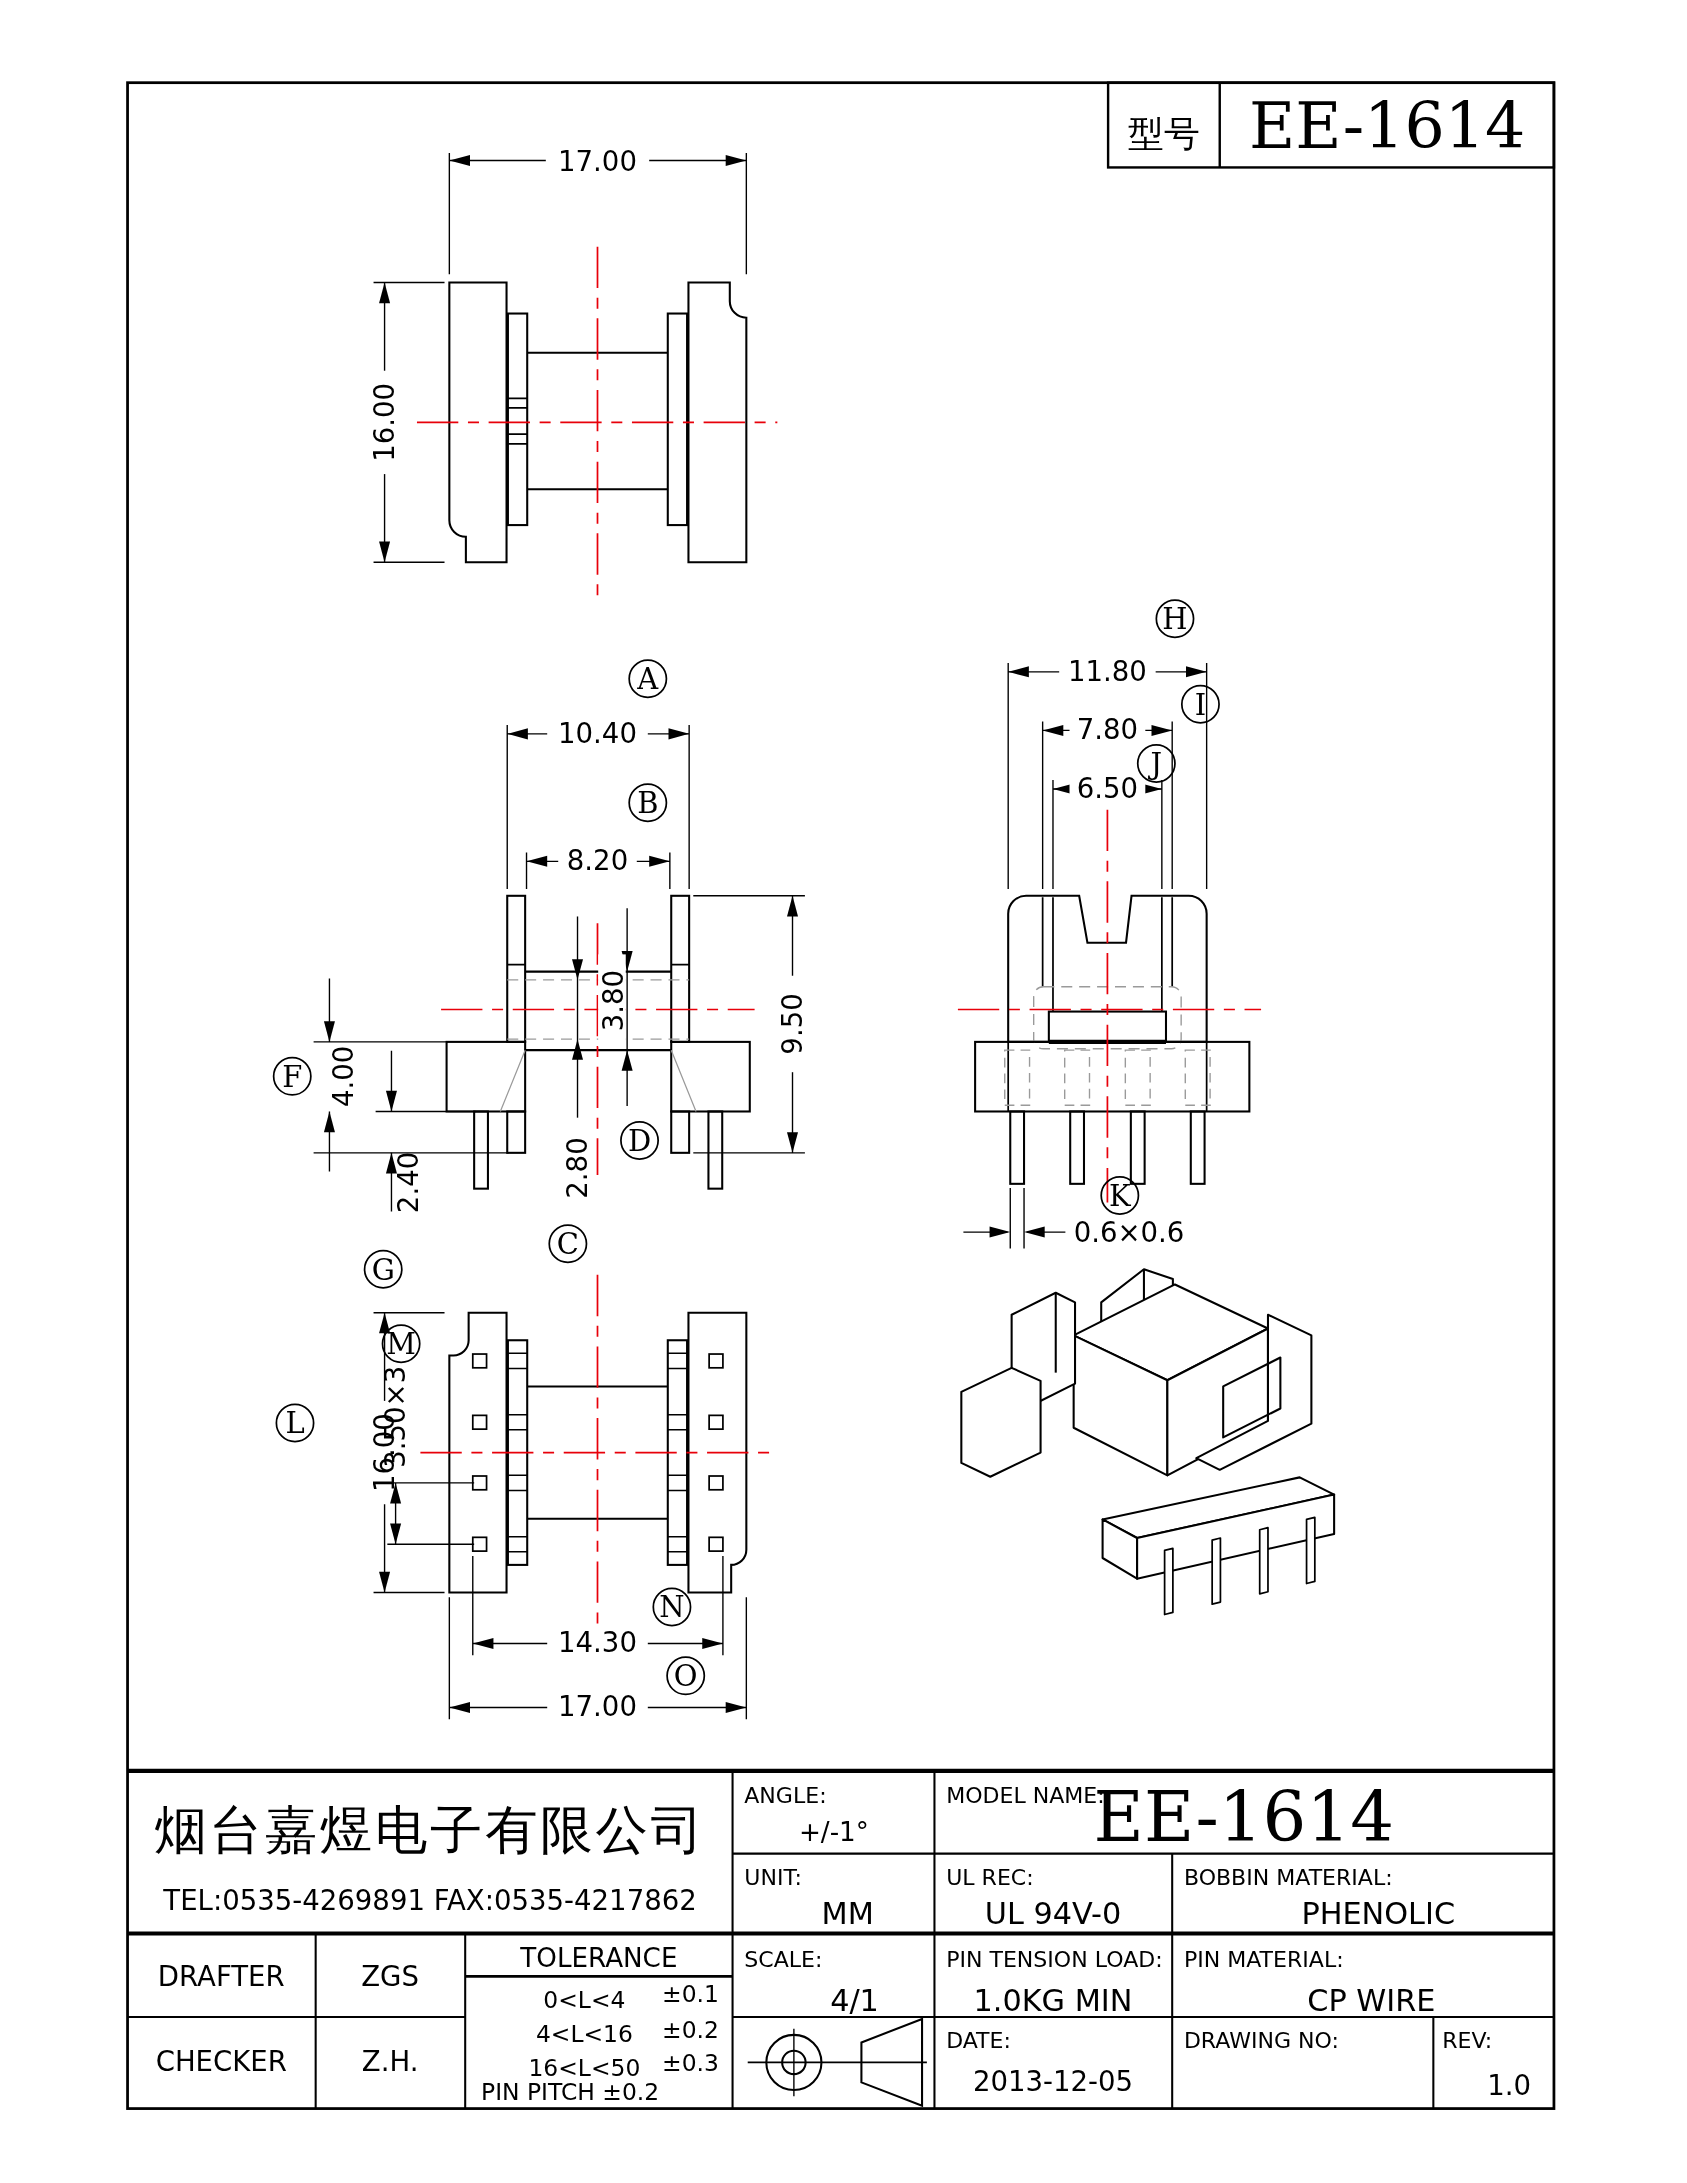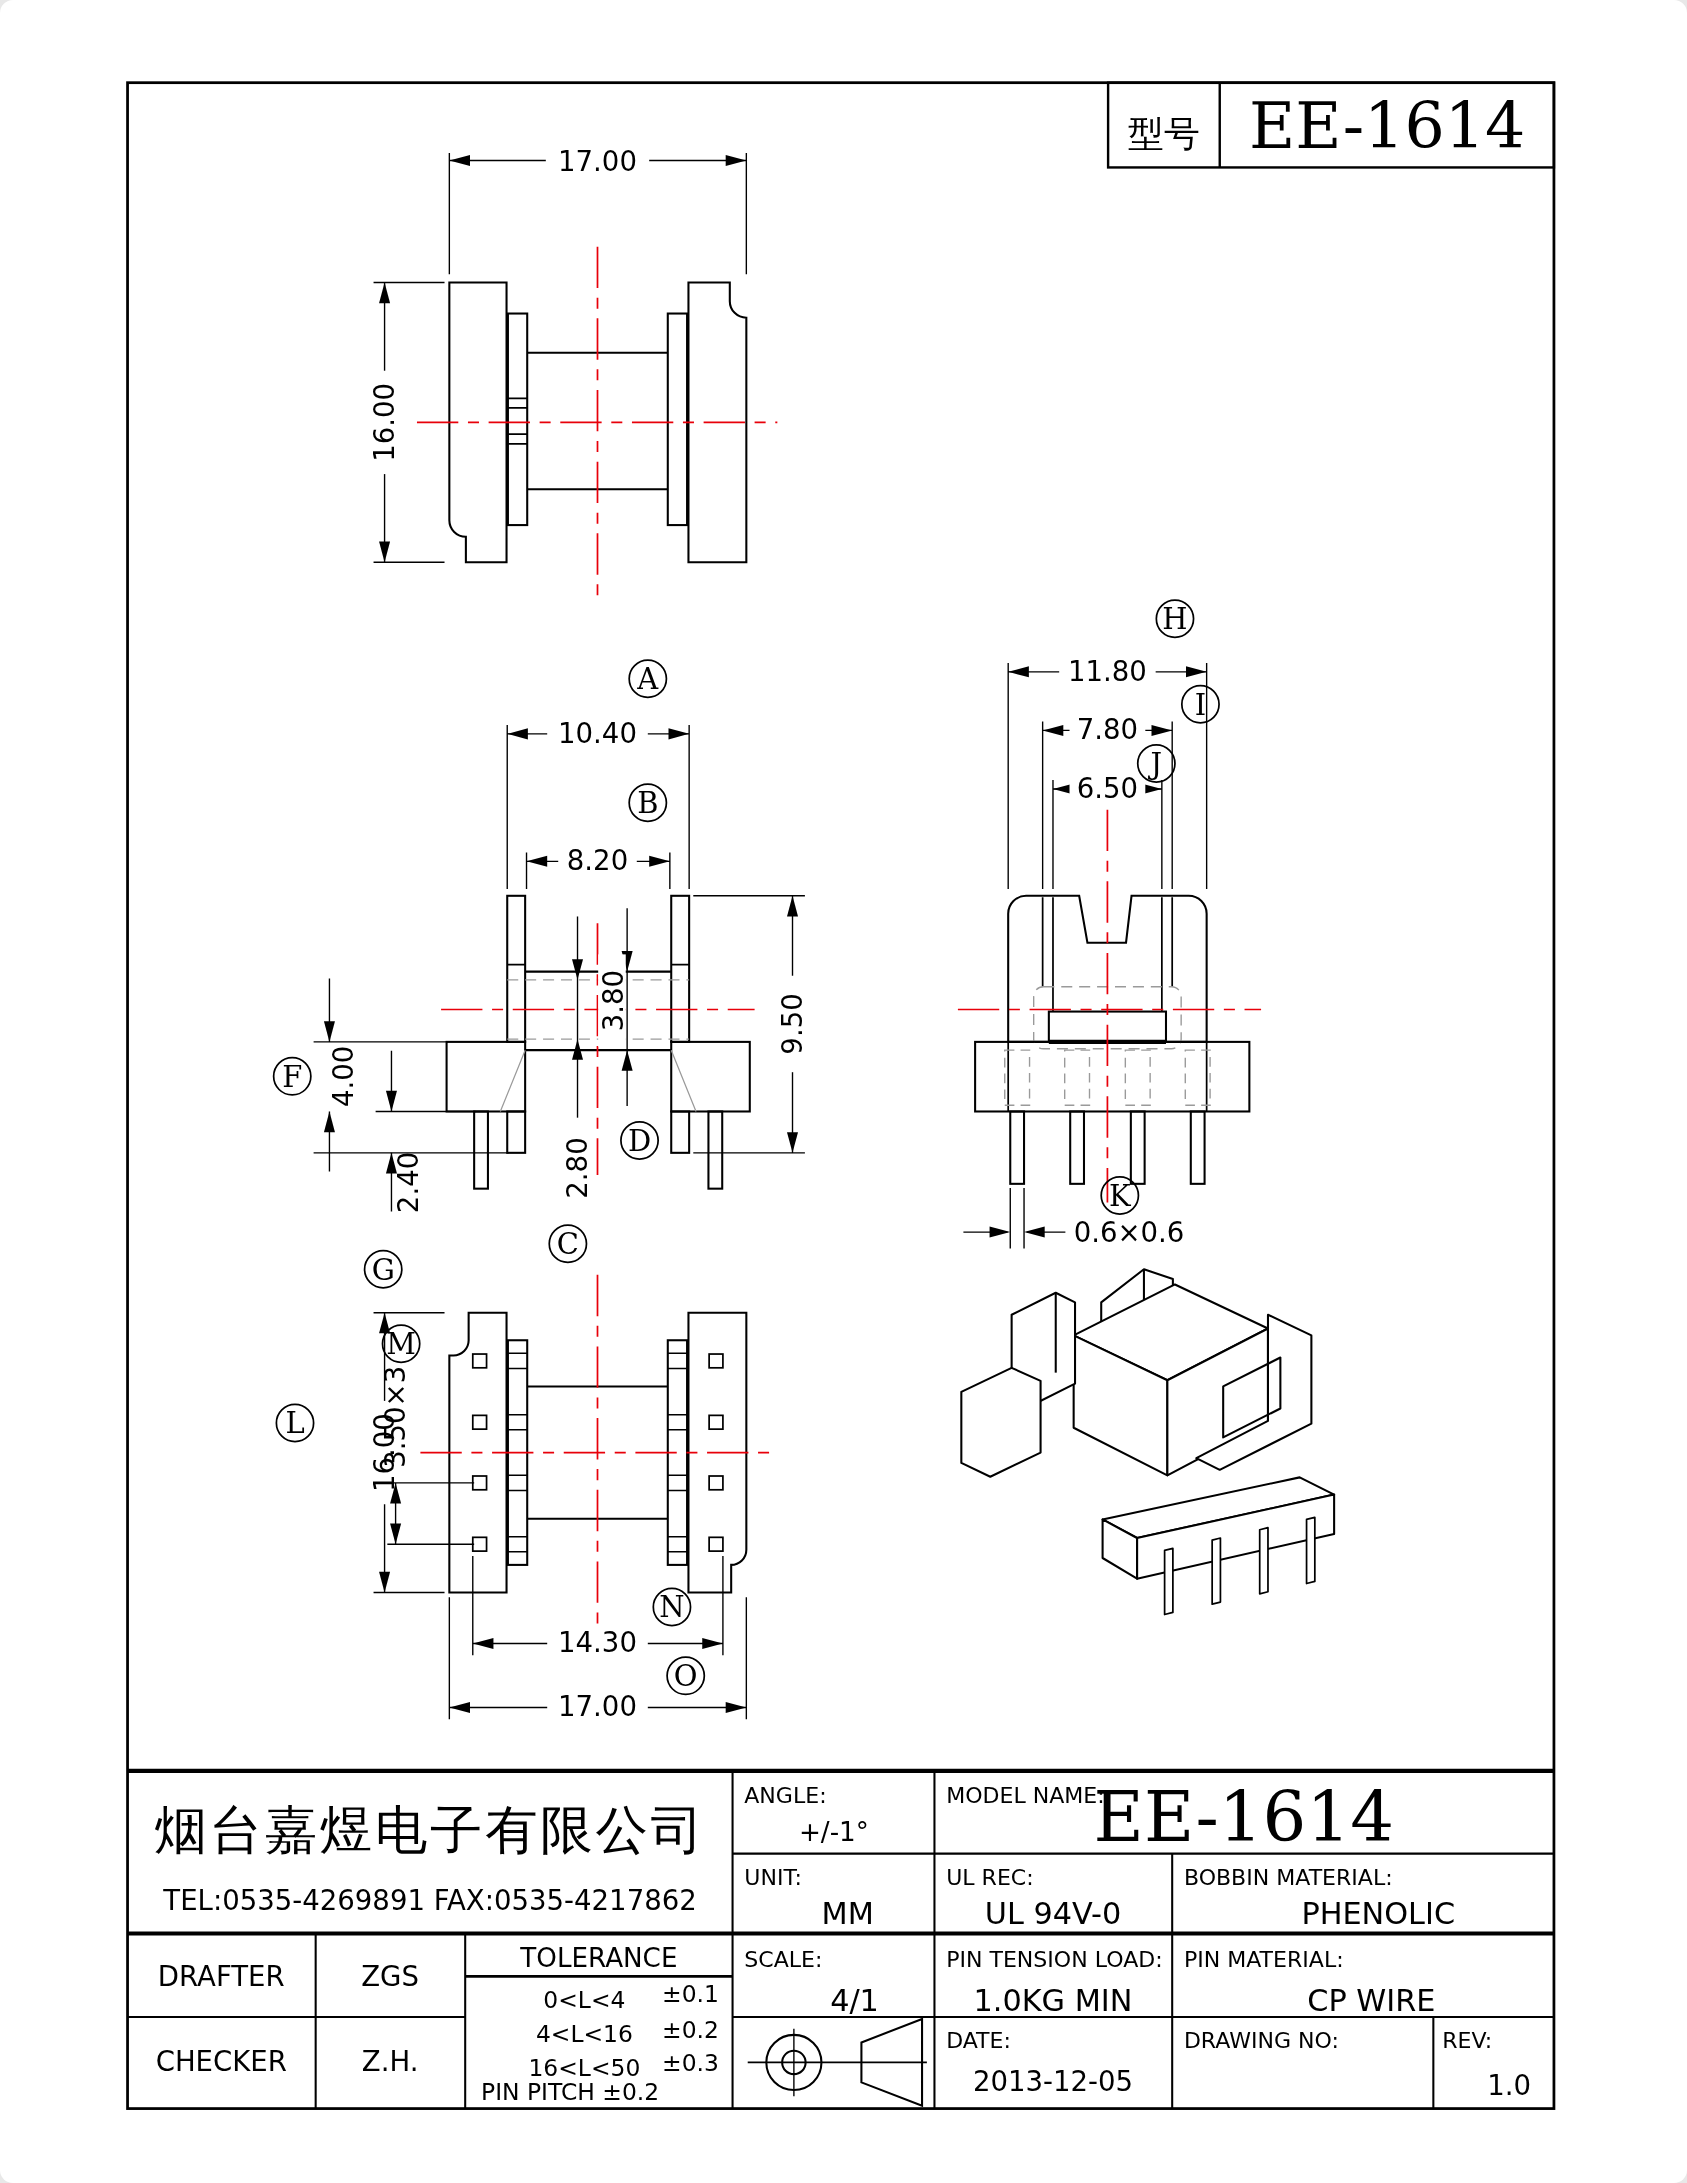--- a/index.html
+++ b/index.html
@@ -1,17 +1,17 @@
 <!DOCTYPE html>
 <html style="font-size:11px"><head>
 <meta charset="utf-8">
 <style>
   html,body{margin:0;padding:0;background:#e8e8e8;}
   .page{width:1687px;height:2183px;background:#ffffff;position:relative;margin:0 auto;
-        font-family:"DejaVu Sans","Liberation Sans",sans-serif;border-radius:13px;}
+        font-family:"DejaVu Sans","Liberation Sans",sans-serif;}
   svg{display:block;}
   svg text{fill:#000;}
   .dimtxt{font-family:"DejaVu Sans","Liberation Sans",sans-serif;font-size:40px;}
   .balloon{font-family:"DejaVu Serif","Liberation Serif",serif;font-size:42px;}
   .lbl{font-family:"DejaVu Sans","Liberation Sans",sans-serif;font-size:32px;}
   .val{font-family:"DejaVu Sans","Liberation Sans",sans-serif;font-size:44px;}
 </style>
 </head>
 <body>
 

